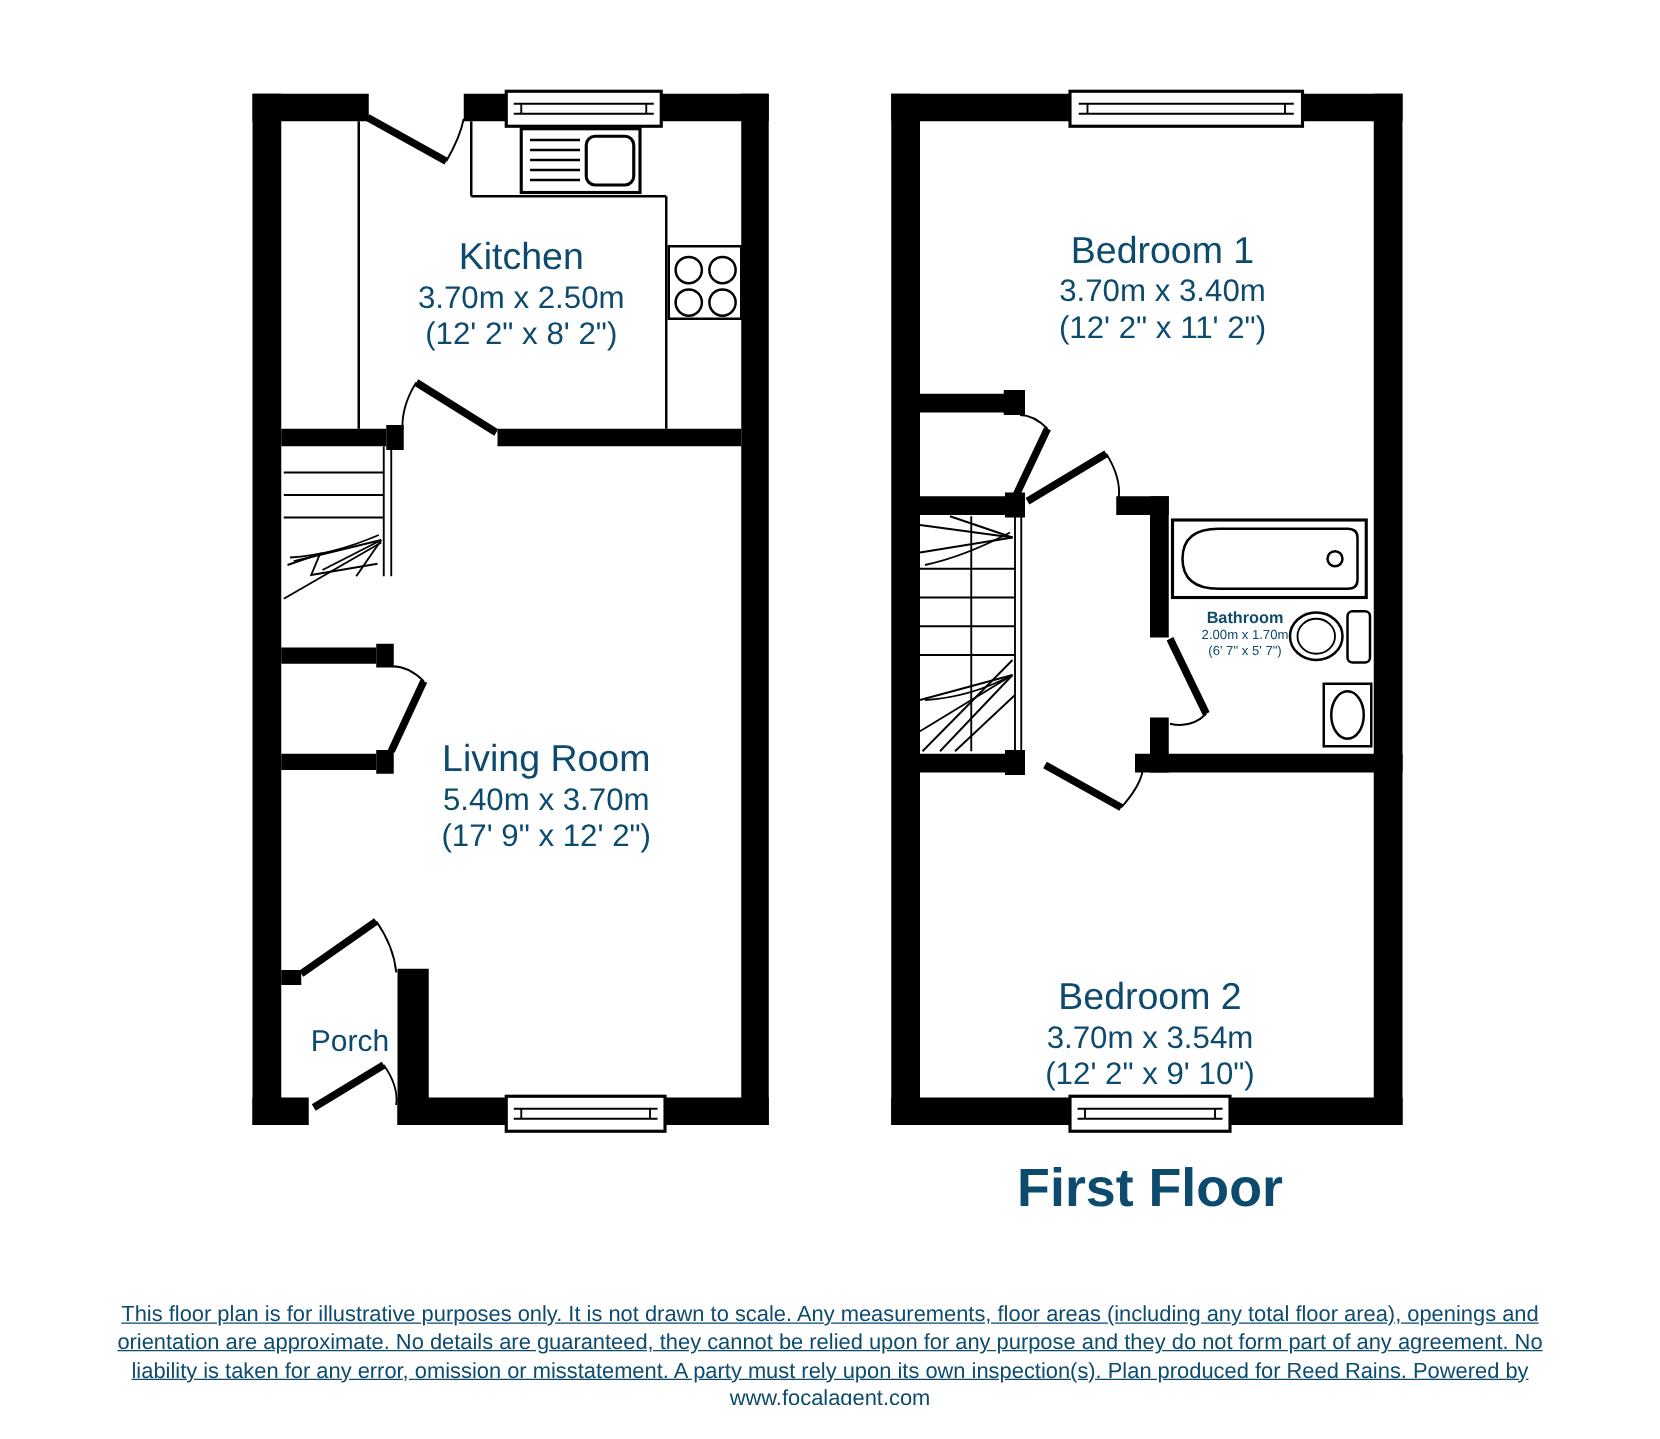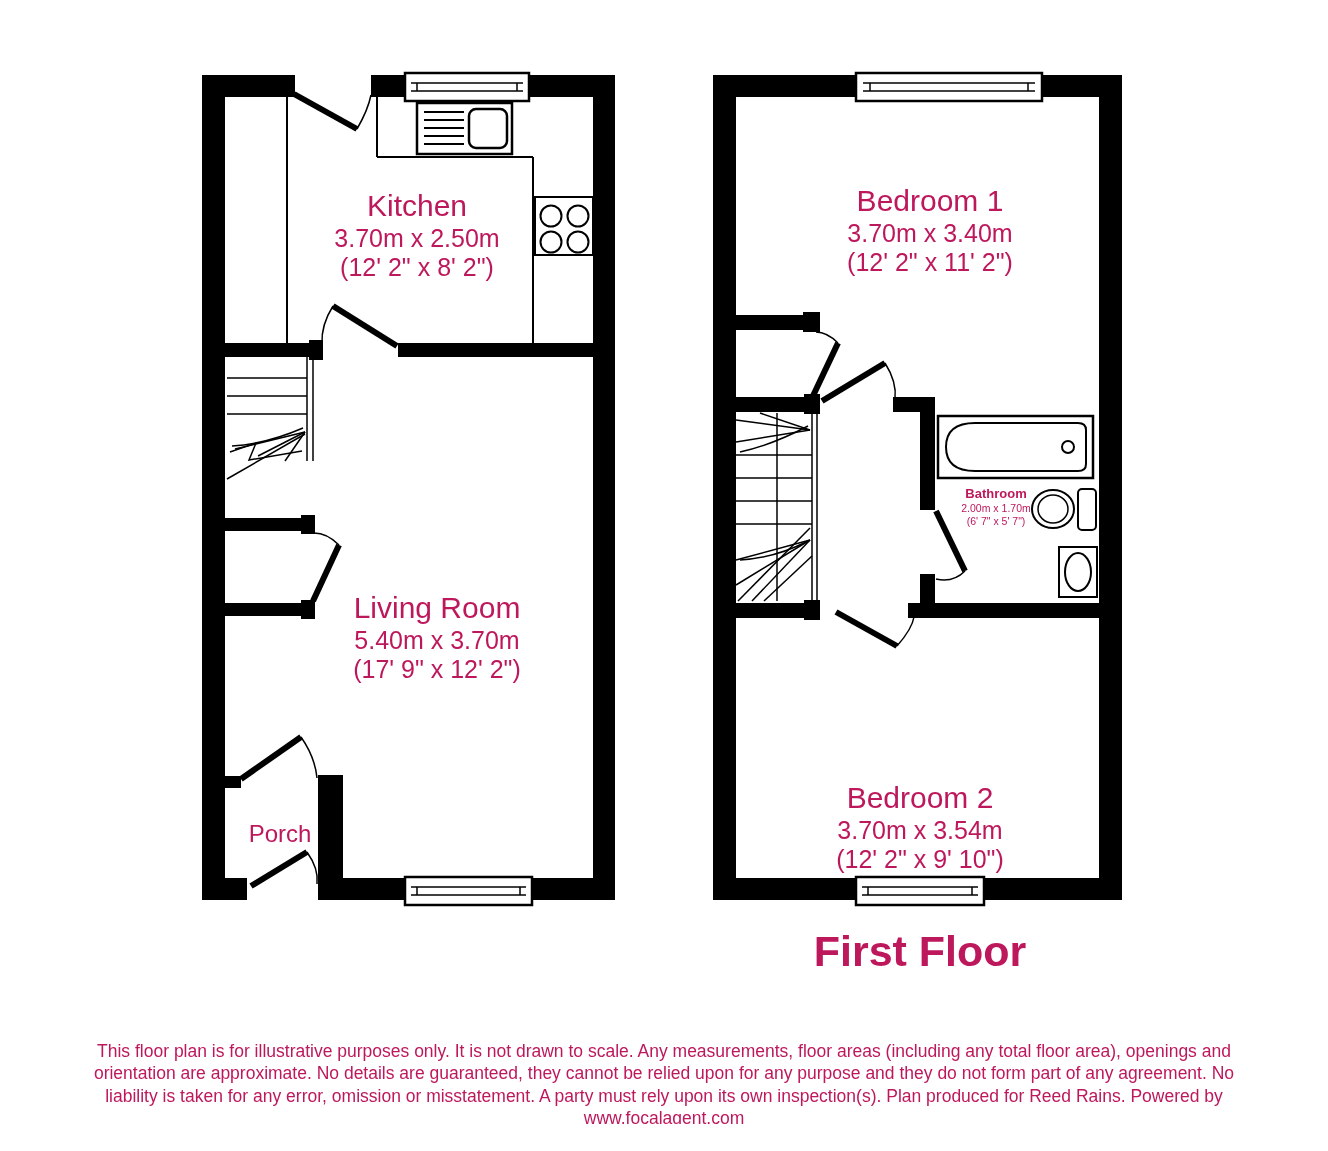--- a/index.html
+++ b/index.html
@@ -1,29 +1,29 @@
 <!DOCTYPE html>
 <html><head>
 <meta charset="utf-8">
 <style>
   html,body{margin:0;padding:0;background:#fff;}
   .canvas{
     position:relative;width:1328px;height:1124px;background:#fff;
-    font-family:"Liberation Sans",sans-serif;color:#be185d;overflow:hidden;
+    font-family:"Liberation Sans",sans-serif;color:#0c4a6e;overflow:hidden;
   }
   .canvas svg{position:absolute;left:0;top:0;}
   .lbl{position:absolute;transform:translateX(-50%);text-align:center;white-space:nowrap;}
   .room-name{font-size:30px;line-height:36px;}
   .room-dim{font-size:25px;line-height:29px;}
   .small-name{font-size:13px;line-height:16px;font-weight:600;}
   .small-dim{font-size:10.5px;line-height:13px;}
   .floor-title{font-size:43px;line-height:46px;font-weight:bold;}
   .total-area{position:absolute;left:38px;top:984px;font-size:29px;}
   .disclaimer{position:absolute;left:0;top:1040px;width:1328px;text-align:center;
-    font-size:17.5px;line-height:22.3px;}
+    font-size:17.5px;line-height:22.3px;text-decoration:underline;}
 </style>
 </head>
 <body>
 
 <div class="canvas">
 
 <svg width="1328" height="1151" viewBox="0 0 1328 1151">
 
   <g>
     <g fill="#000">

